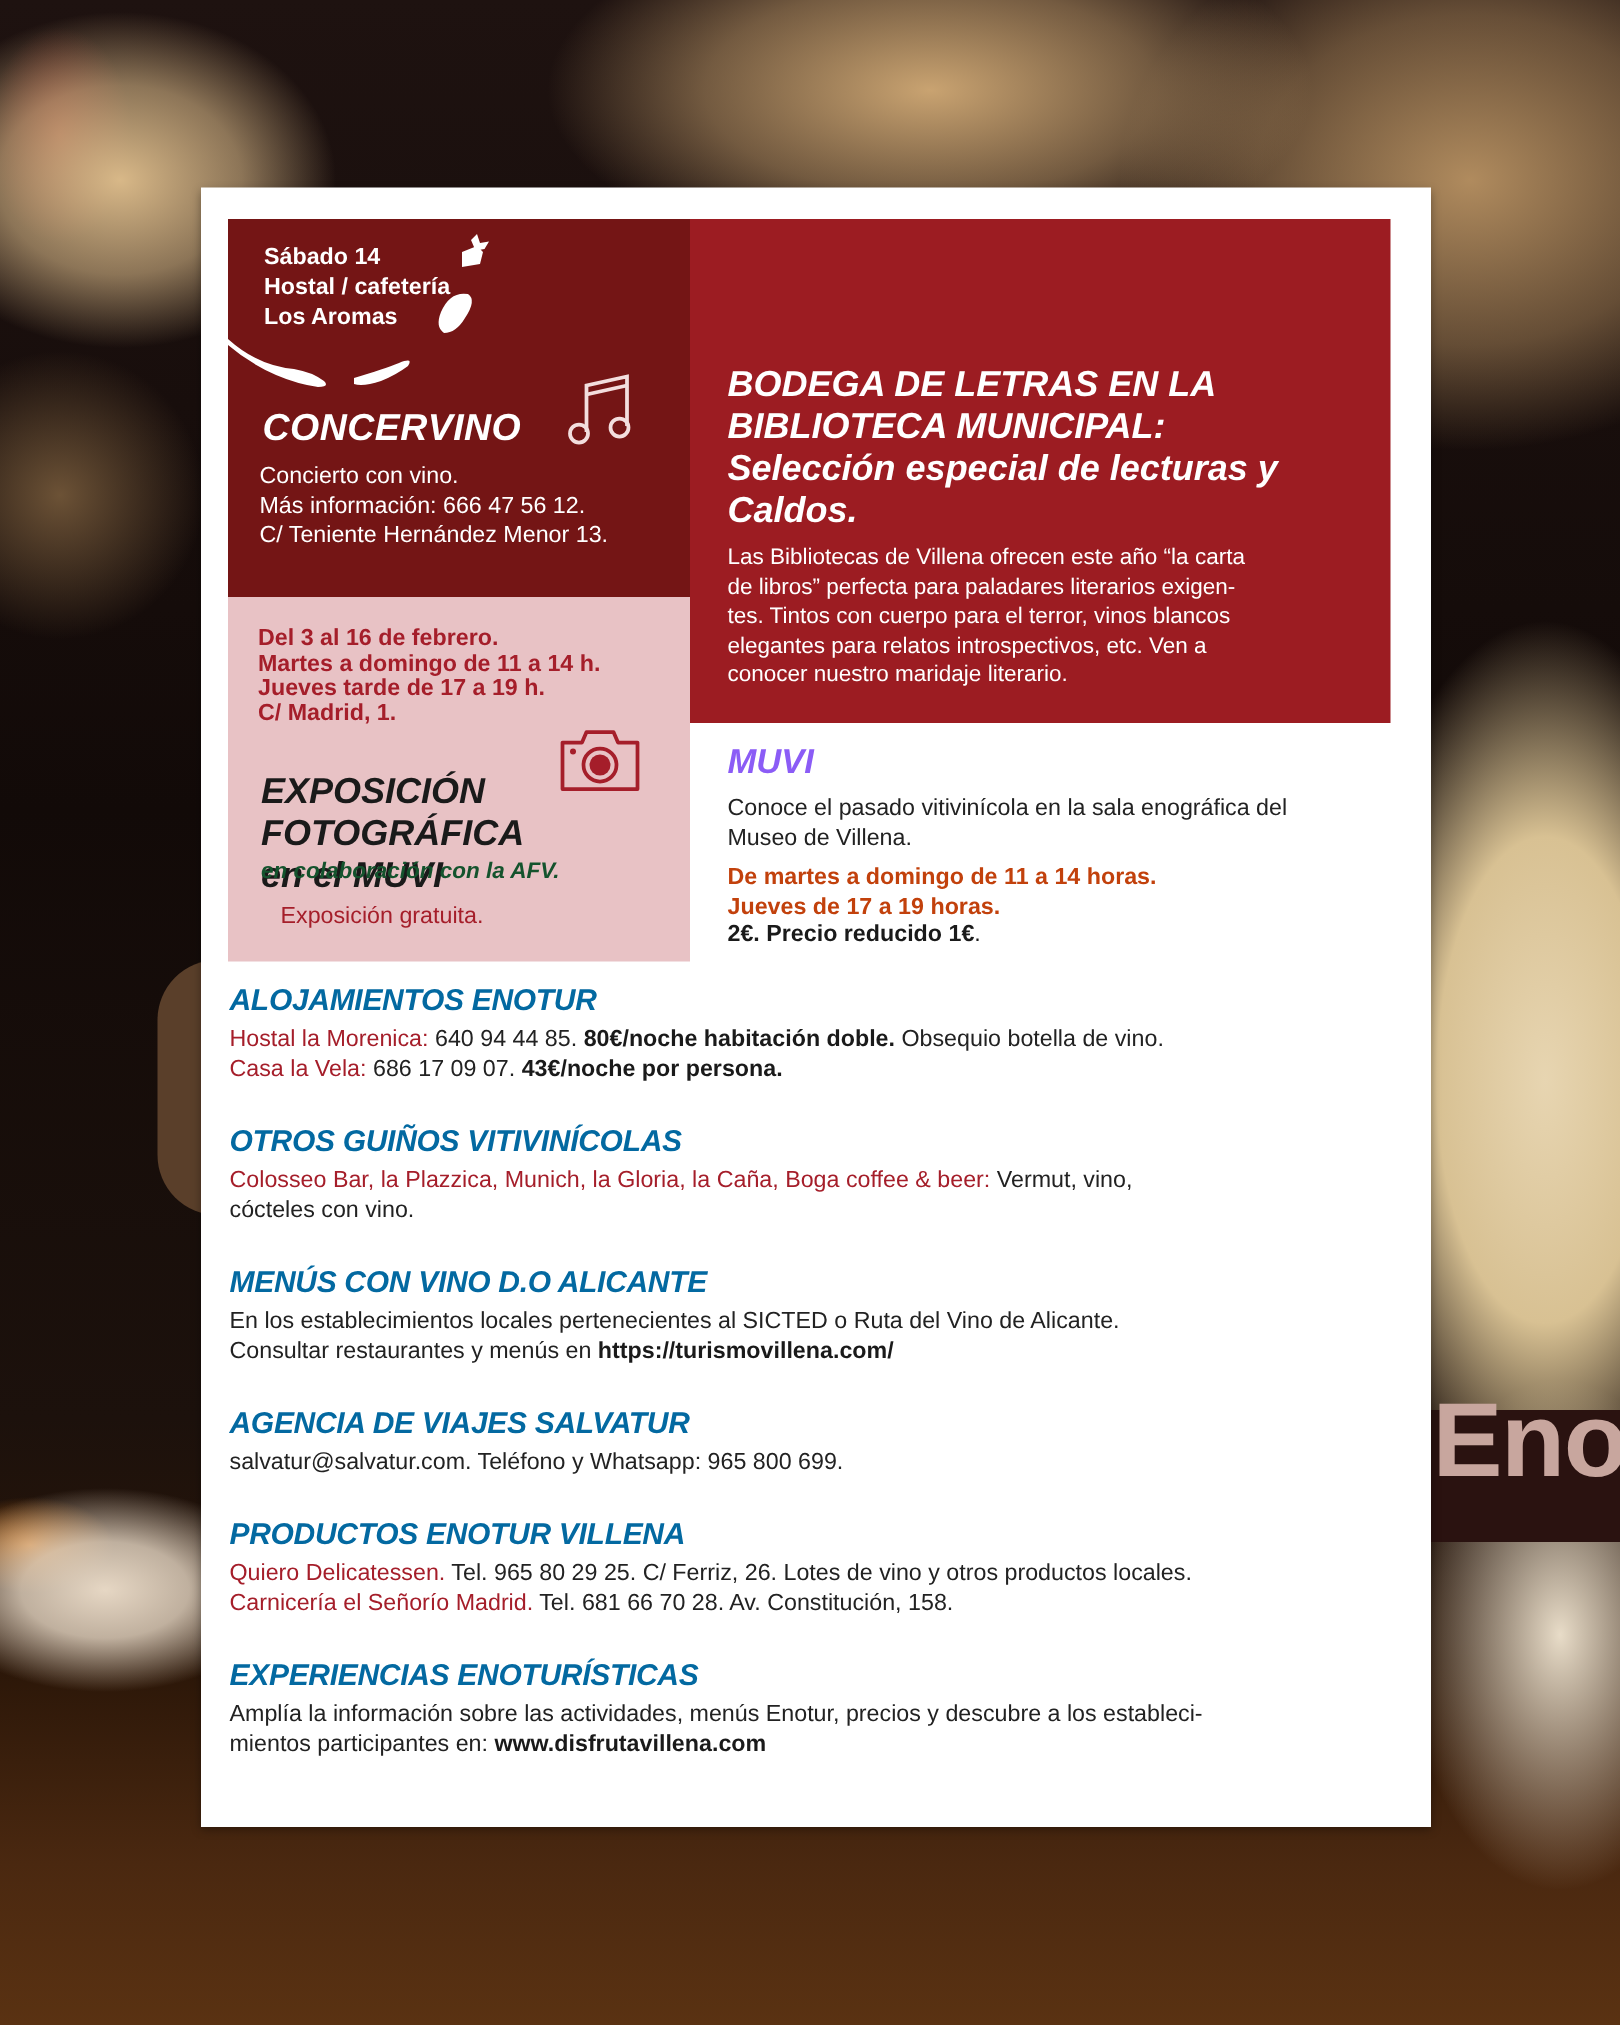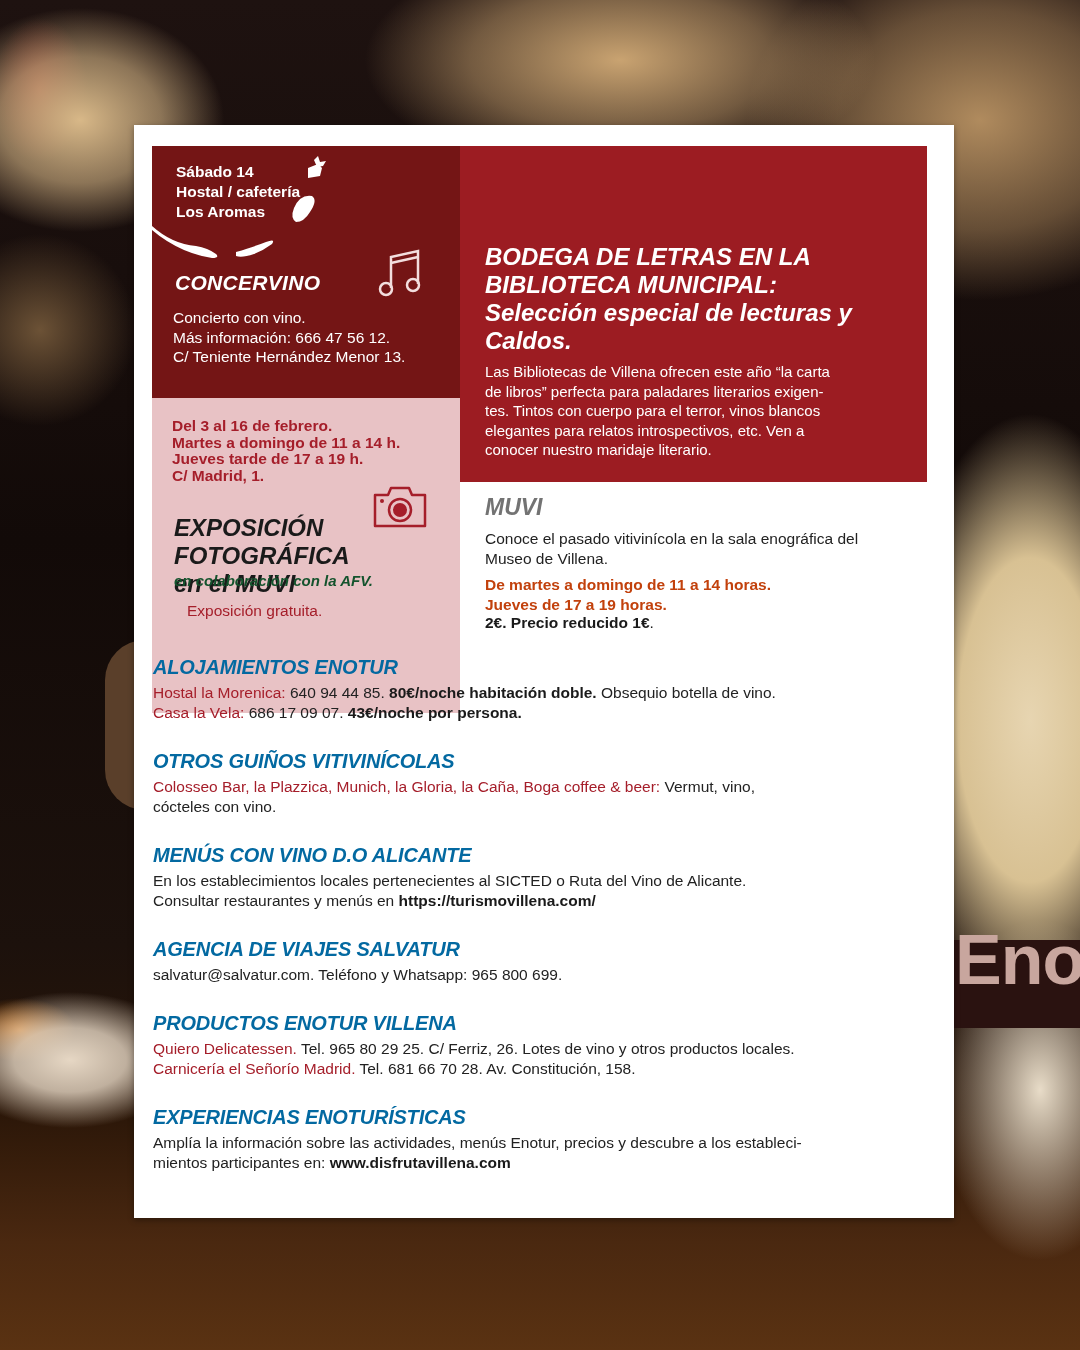--- a/index.html
+++ b/index.html
@@ -52,34 +52,34 @@
       left: 18px; top: 21px; width: 308px; height: 252px;
       background: #741515;
       color: #fff; overflow: hidden;
     }
     .bodega {
       left: 326px; top: 21px; width: 467px; height: 336px;
       background: #9c1c22;
       color: #fff;
     }
     .expo {
-      left: 18px; top: 273px; width: 308px; height: 315px;
+      left: 18px; top: 273px; width: 308px; height: 243px;
       background: #e8c2c5;
     }
     .muvi {
       left: 326px; top: 357px; width: 467px; height: 159px;
       background: #fff;
     }
 
     
     .cv-date { position: absolute; left: 24px; top: 16px; font-size: 15.5px; font-weight: bold; line-height: 20px; color: #fff; }
     .map-shape { position: absolute; left: 0; top: 0; }
     .cv-title {
       position: absolute; left: 23px; top: 125px;
-      font-size: 21px; font-weight: bold; font-style: italic; letter-spacing: 0.3px;
+      font-size: 25px; font-weight: bold; font-style: italic; letter-spacing: 0.3px;
       color: #fff;
     }
     .music-icon { position: absolute; left: 226px; top: 101px; }
     .cv-body {
       position: absolute; left: 21px; top: 162px;
       font-size: 15.5px; line-height: 19.5px; color: #fff;
     }
 
     
     .bd-head {
@@ -110,21 +110,21 @@
     }
     .ex-free {
       position: absolute; left: 35px; top: 204px;
       font-size: 15.5px; font-weight: normal; color: #a51e2a;
     }
     .camera-icon { position: absolute; left: 220px; top: 87px; }
 
     
     .mv-title {
       position: absolute; left: 25px; top: 12px;
-      font-size: 23px; font-weight: bold; font-style: italic; color: #737373;
+      font-size: 23px; font-weight: bold; font-style: italic; color: #8b5cf6;
     }
     .mv-body {
       position: absolute; left: 25px; top: 47px; width: 440px;
       font-size: 15.5px; line-height: 19.5px; color: #222;
     }
     .mv-hours {
       position: absolute; left: 25px; top: 93px;
       font-size: 15.5px; font-weight: bold; line-height: 19.5px; color: #c2410c;
     }
     .mv-price {

